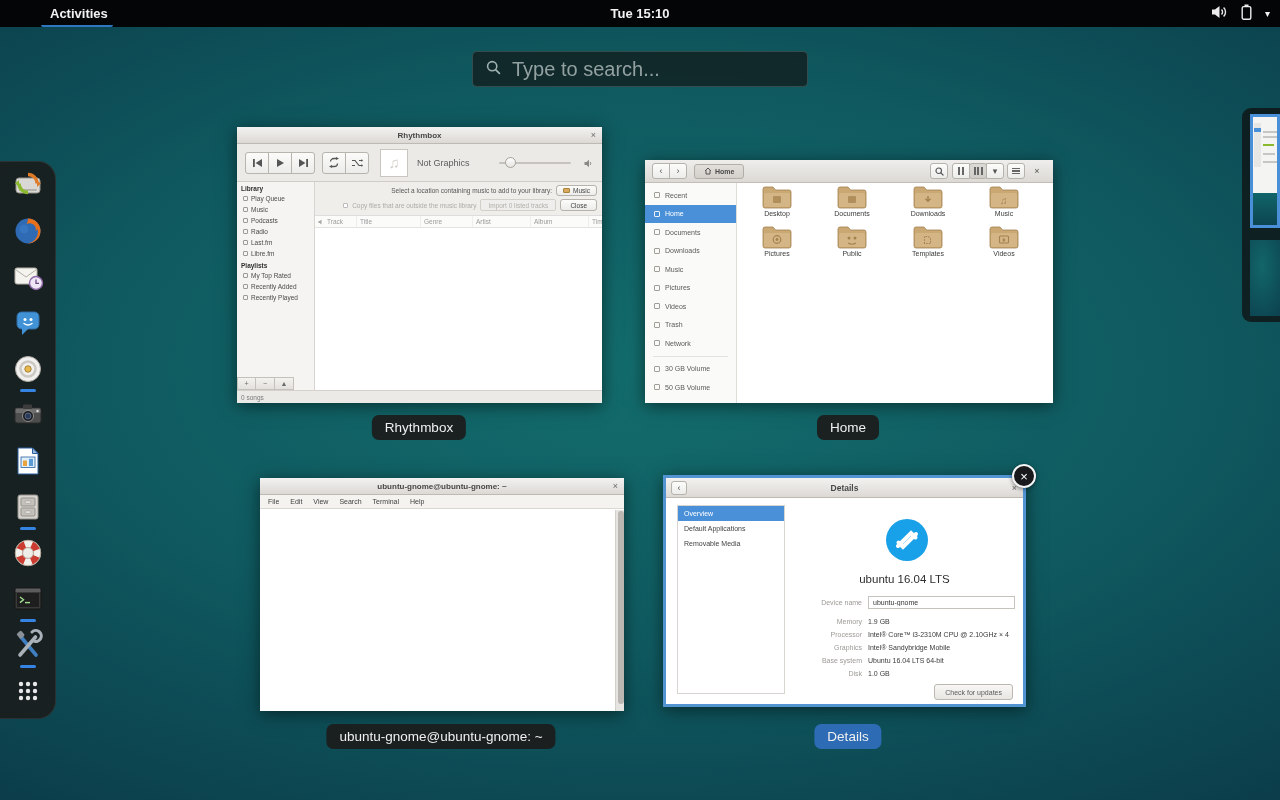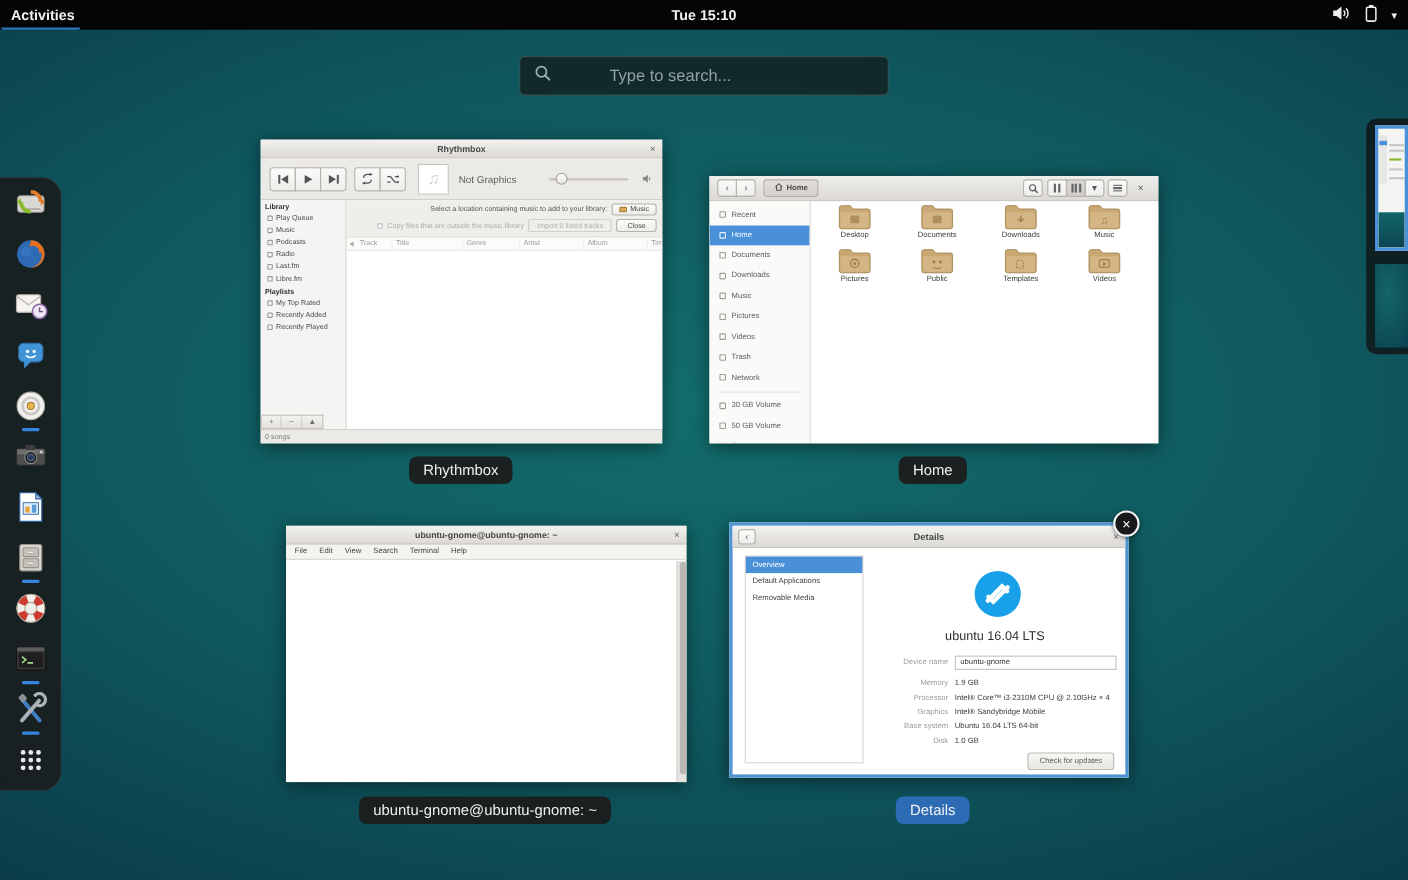--- a/index.html
+++ b/index.html
@@ -3,32 +3,32 @@
 <meta charset="utf-8">
 <style>
   * { margin:0; padding:0; box-sizing:border-box; }
   html,body { width:1280px; height:800px; overflow:hidden; background:#000; }
   body { font-family:"Liberation Sans", sans-serif; }
   #screen { position:relative; width:1280px; height:800px; overflow:hidden;
     background: radial-gradient(120% 100% at 50% 46%, #136c6c 0%, #0f5a60 35%, #0b3d4a 68%, #081f29 100%); }
 
   
   #topbar { position:absolute; left:0; top:0; width:1280px; height:27px; background:#040506;
-    display:flex; align-items:center; color:#f2f2f2; font-size:13px; font-weight:bold; z-index:50; }
+    display:flex; align-items:center; color:#f2f2f2; font-size:13px; font-weight:bold; z-index:50;padding-left:40px; }
   #activities { position:relative; height:100%; display:flex; align-items:center; padding:0 12px 0 10px; cursor:pointer; }
   #act-underline { position:absolute; left:1px; bottom:0; width:72px; height:2px; background:#2f77c0; border-radius:0 0 3px 3px; }
   #clock { position:absolute; left:50%; transform:translateX(-50%); }
   #status-icons { position:absolute; right:10px; top:0; height:27px; display:flex; align-items:center; gap:13px; }
   #chevron-down { font-size:10px; font-weight:normal; }
 
   
   #searchbar { position:absolute; left:472px; top:51px; width:336px; height:36px;
     background:rgba(18,23,23,0.72); border:1px solid rgba(140,160,160,0.3); border-radius:5px;
     display:flex; align-items:center; padding:0 13px; gap:11px; }
-  #search-input { flex:1; background:transparent; border:none; outline:none; color:#cfd8d8; font-size:15px; font-family:"Liberation Sans",sans-serif;margin-left:42px; }
+  #search-input { flex:1; background:transparent; border:none; outline:none; color:#cfd8d8; font-size:20px; font-family:"Liberation Sans",sans-serif; }
   #search-input::placeholder { color:#93a1a1; }
 
   
   #dash { position:absolute; left:0; top:161px; width:56px; height:558px;
     background:rgba(26,28,28,0.9); border:1px solid rgba(255,255,255,0.08); border-left:none;
     border-radius:0 18px 18px 0; z-index:20; }
   .dock-item { position:absolute; left:12px; width:32px; height:32px; cursor:pointer; }
   .dock-item svg { width:32px; height:32px; display:block; }
   .run-dot { position:absolute; left:20px; width:16px; height:3px; border-radius:1.5px; background:#3584e4; }
 

